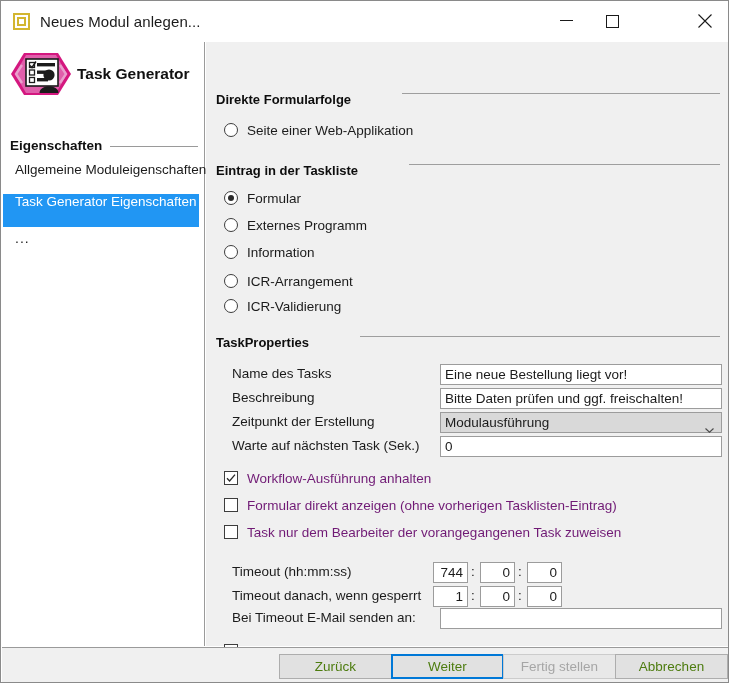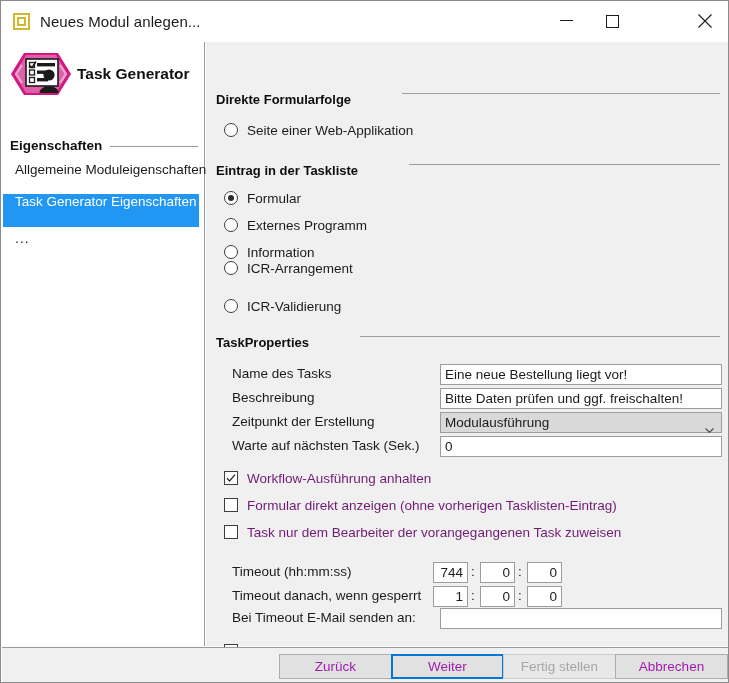--- a/index.html
+++ b/index.html
@@ -139,21 +139,21 @@
     border-radius: 50%; background: #2b2b2b;
   }
   .radio-label {
     font-size: 13.5px; color: #1b1b1b;
     margin-left: 9px; white-space: nowrap;
   }
   #r-web  { top: 78px; }
   #r-0 { top: 146px; }
   #r-1 { top: 173px; }
   #r-2 { top: 200px; }
-  #r-3 { top: 216px; justify-content: space-between; }
+  #r-3 { top: 229px; justify-content: space-between; }
   #r-4 { top: 254px; }
 
   
   .frow {
     position: absolute; left: 18px; width: 492px; height: 21px;
   }
   .flabel {
     position: absolute; left: 8px; top: 2px;
     font-size: 13.5px; color: #1b1b1b; white-space: nowrap;
   }
@@ -233,21 +233,21 @@
   #footer {
     position: absolute; left: 1px; top: 646px;
     width: 727px; height: 36px;
     background: #f0f0f0;
     border-top: 1px solid #9a9a9a;
   }
   .fbtn {
     position: absolute; top: 6px;
     width: 113px; height: 25px;
     background: #e1e1e1; border: 1px solid #adadad;
-    font-size: 13.5px; color: #a21caf;
+    font-size: 13.5px; color: #4d7c0f;
     display: flex; align-items: center; justify-content: center;
     font-family: "Liberation Sans", sans-serif;
   }
   .fbtn.primary { border: 2px solid #0078d7; background: #e1e1e1; }
   .fbtn.disabled { color: #a6a6a6; background: #e8e8e8; border-color: #cccccc; }
   #fb-0 { left: 277px; }
   #fb-1 { left: 389px; }
   #fb-2 { left: 501px; }
   #fb-3 { left: 613px; }
 </style>

